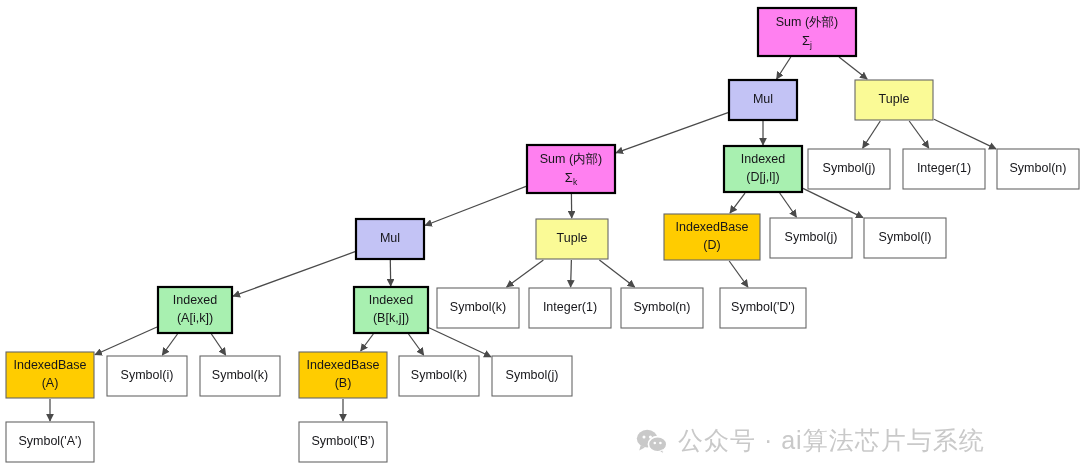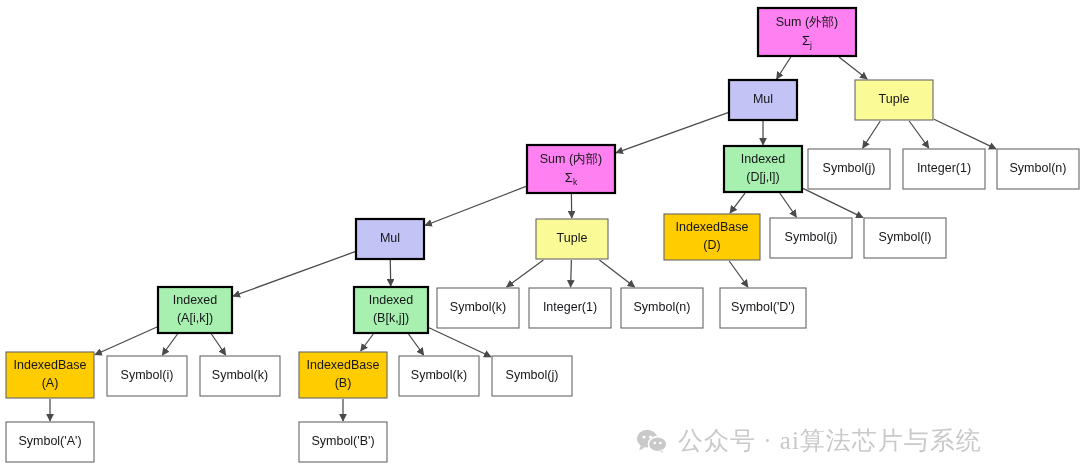--- a/index.html
+++ b/index.html
@@ -16,21 +16,21 @@
     font-family:"Liberation Sans","DejaVu Sans",sans-serif;
     font-size:12.5px;fill:#16161a;text-anchor:middle;
     dominant-baseline:middle;
   }
   .node-label.sigma{font-size:13px;}
   .node-label.sub{font-size:8.5px;}
   .edge{stroke:#4a4a4a;stroke-width:1.25px;fill:none;}
   .wm{
     position:absolute;display:flex;align-items:center;gap:10px;
     color:#c9c9c9;font-size:25px;letter-spacing:1px;
-    font-family:Liberation Serif, serif;
+    font-family:Liberation Sans, sans-serif;
     user-select:none;pointer-events:none;white-space:nowrap;
   }
   .wm-logo{width:32px;height:26px;flex:0 0 auto;}
 </style>
 </head>
 <body>
 
 <div id="stage">
   <svg id="graph" viewBox="0 0 1080 473">
     <defs>

